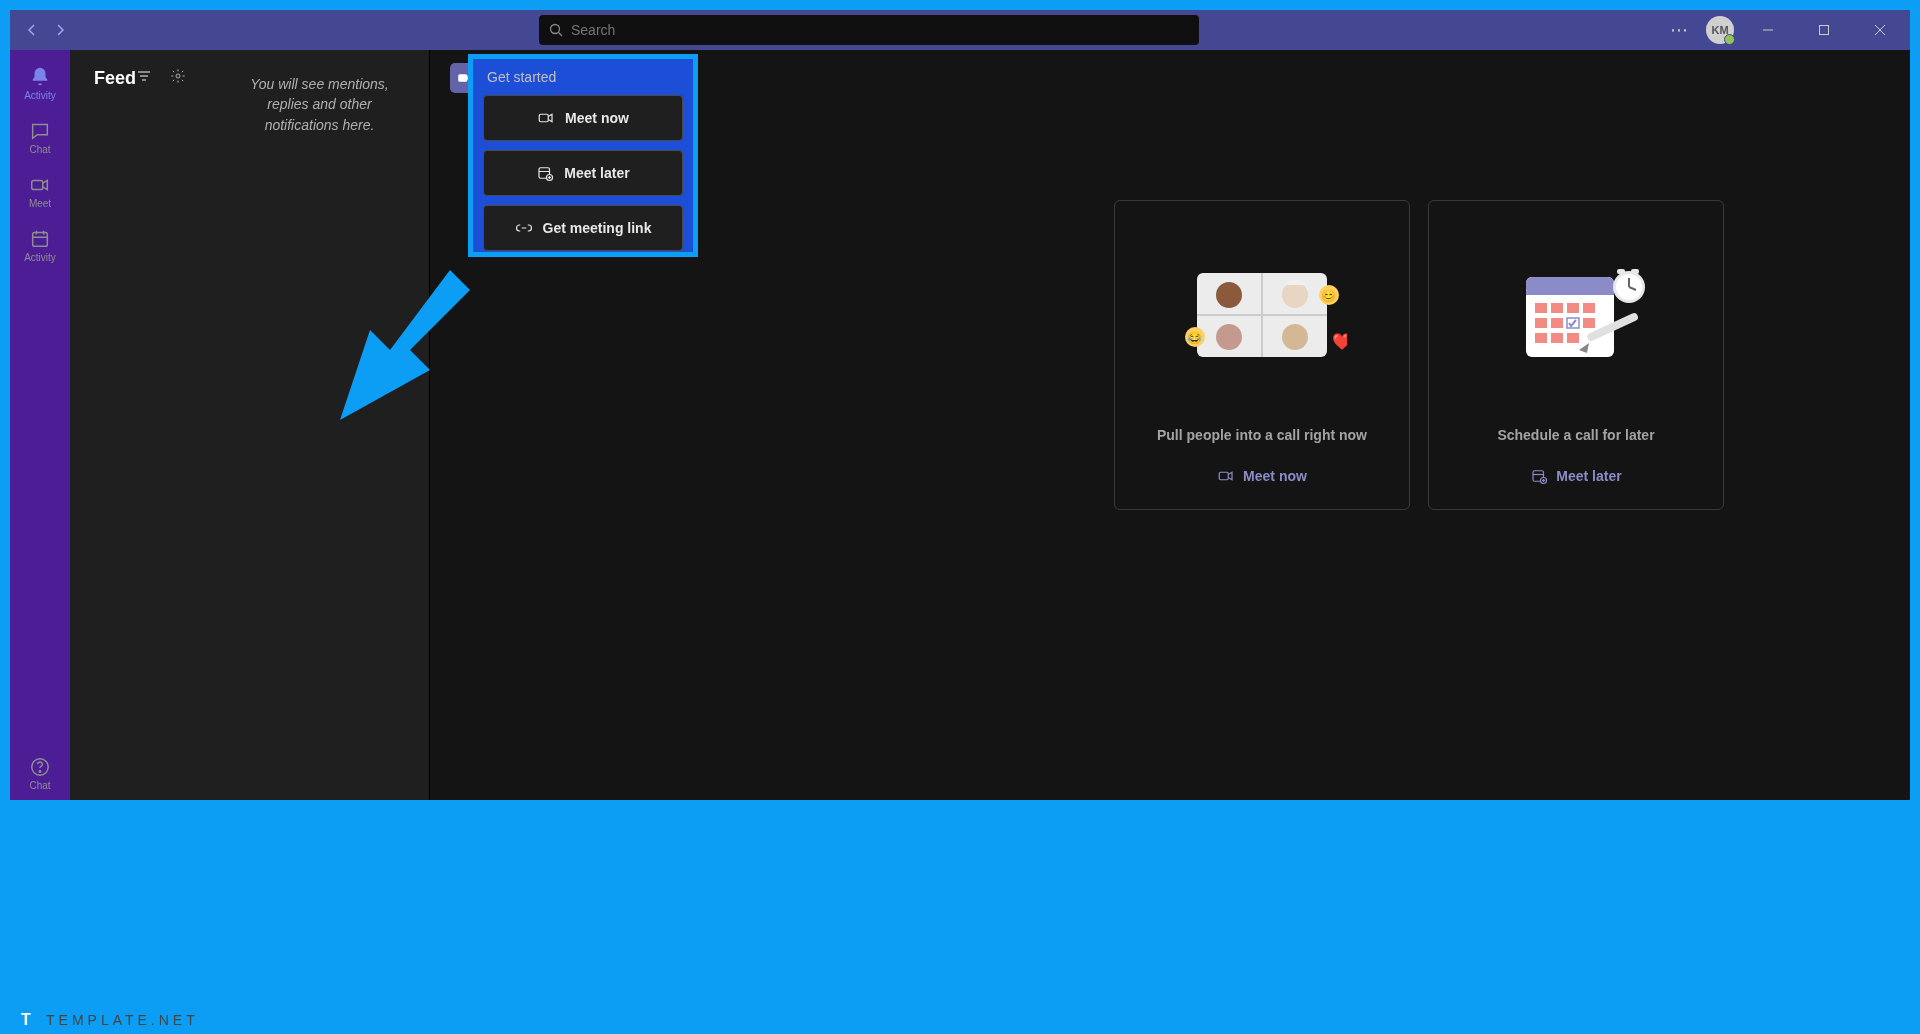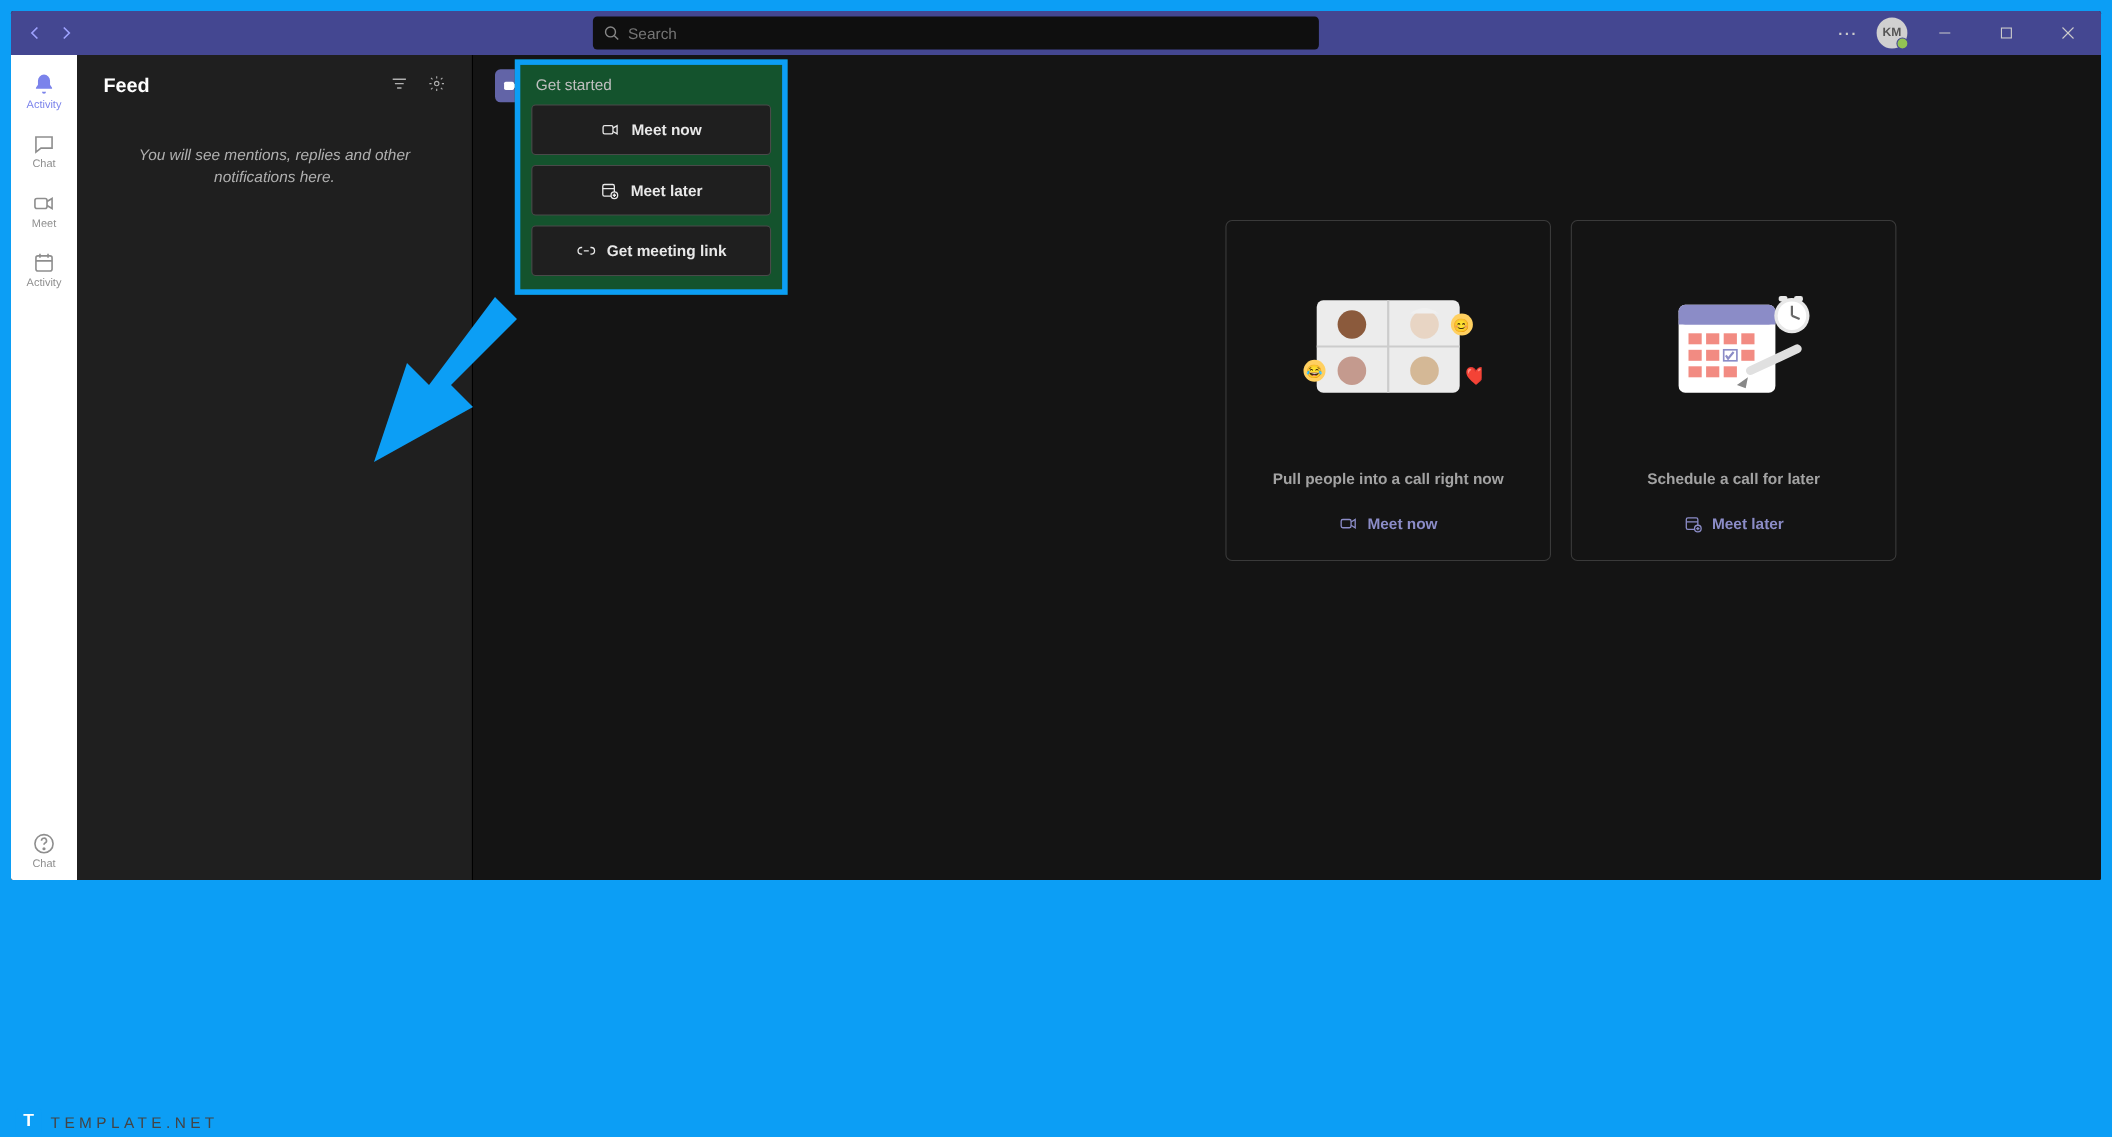--- a/index.html
+++ b/index.html
@@ -9,36 +9,36 @@
 .nav-btn { width: 28px; height: 28px; display: flex; align-items: center; justify-content: center; color: #9ea2ff; cursor: pointer; border-radius: 3px; }
 .search-wrap { flex: 1; display: flex; justify-content: center; }
 .search-box { width: 660px; height: 30px; background: #0f0f0f; border-radius: 4px; display: flex; align-items: center; padding: 0 10px; color: #aaa; }
 .search-box svg { margin-right: 8px; }
 .search-input { background: transparent; border: none; outline: none; color: #fca5a5; font-size: 14px; flex: 1; }
 .titlebar-right { display: flex; align-items: center; gap: 12px; }
 .avatar { width: 28px; height: 28px; border-radius: 50%; background: #d0d0d0; color: #555; display: flex; align-items: center; justify-content: center; font-size: 11px; font-weight: 600; position: relative; }
 .avatar::after { content: ''; position: absolute; bottom: -1px; right: -1px; width: 9px; height: 9px; background: #92c353; border: 1.5px solid #444791; border-radius: 50%; }
 .win-btn { width: 44px; height: 32px; display: flex; align-items: center; justify-content: center; color: #ccc; cursor: pointer; }
 .body-area { flex: 1; display: flex; background: #1f1f1f; }
-.rail { width: 60px; background: #ffffff; display: flex; flex-direction: column; align-items: center; padding-top: 6px; }
+.rail { width: 60px; background: #4c1d95; display: flex; flex-direction: column; align-items: center; padding-top: 6px; }
 .rail-item { width: 60px; height: 54px; display: flex; flex-direction: column; align-items: center; justify-content: center; color: #8e8e8e; cursor: pointer; gap: 2px; font-size: 10px; }
 .rail-item.active { color: #7b83eb; }
 .rail-item svg { width: 22px; height: 22px; }
 .rail-spacer { flex: 1; }
-.feed-panel { width: 360px; background: #1f1f1f; border-right: 1px solid #000; display: flex; flex-direction: column; }
+.feed-panel { width: 360px; background: #1f1f1f; border-right: 1px solid #000; display: flex; }
 .feed-header { height: 56px; display: flex; align-items: center; justify-content: space-between; padding: 0 24px; }
 .feed-title { color: #fff; font-size: 18px; font-weight: 700; }
 .feed-icons { display: flex; gap: 18px; color: #b0b0b0; }
 .feed-icon-btn { cursor: pointer; }
 .feed-empty { color: #b0b0b0; text-align: center; font-size: 14px; padding: 24px 40px; line-height: 1.45; font-style: italic; }
 .main-area { flex: 1; background: #141414; position: relative; }
 .main-header { height: 56px; display: flex; align-items: center; padding: 0 20px; gap: 14px; }
 .meet-icon-box { width: 30px; height: 30px; background: #6264a7; border-radius: 5px; display: flex; align-items: center; justify-content: center; color: #fff; }
 .main-title { color: #fff; font-size: 18px; font-weight: 700; }
-.highlight-box { position: absolute; top: 62px; left: 460px; width: 248px; border: 5px solid #0c9ef5; padding: 10px 10px 12px; background: #14532d; }
+.highlight-box { position: absolute; top: 62px; left: 460px; width: 230px; border: 5px solid #0c9ef5; padding: 10px 10px 1px; background: #1d4ed8; }
 .hb-title { color: #c0c0c0; font-size: 14px; margin-bottom: 10px; margin-left: 4px; }
 .hb-btn { width: 100%; height: 46px; border: 1px solid #4a4a4a; background: #1f1f1f; border-radius: 4px; display: flex; align-items: center; justify-content: center; gap: 10px; color: #e8e8e8; font-size: 14px; font-weight: 600; margin-bottom: 9px; cursor: pointer; }
 .hb-btn:last-child { margin-bottom: 0; }
 .arrow-anno { position: absolute; top: 270px; left: 290px; }
 .hero-text { position: absolute; top: 145px; left: 50%; transform: translateX(60px); text-align: center; color: #fff; font-size: 24px; font-weight: 700; line-height: 1.35; width: 600px; }
 .cards { position: absolute; top: 250px; left: 50%; transform: translateX(-56px); display: flex; gap: 18px; }
 .card { width: 296px; height: 310px; border: 1px solid #3a3a3a; border-radius: 6px; display: flex; flex-direction: column; align-items: center; justify-content: flex-end; padding: 26px 20px 24px; gap: 24px; }
 .card-illus { flex: 1; display: flex; align-items: center; justify-content: center; }
 .card-caption { color: #a3a3a3; font-size: 14px; font-weight: 600; }
 .card-action { display: flex; align-items: center; gap: 8px; color: #8b8cc7; font-size: 14px; font-weight: 600; cursor: pointer; }

